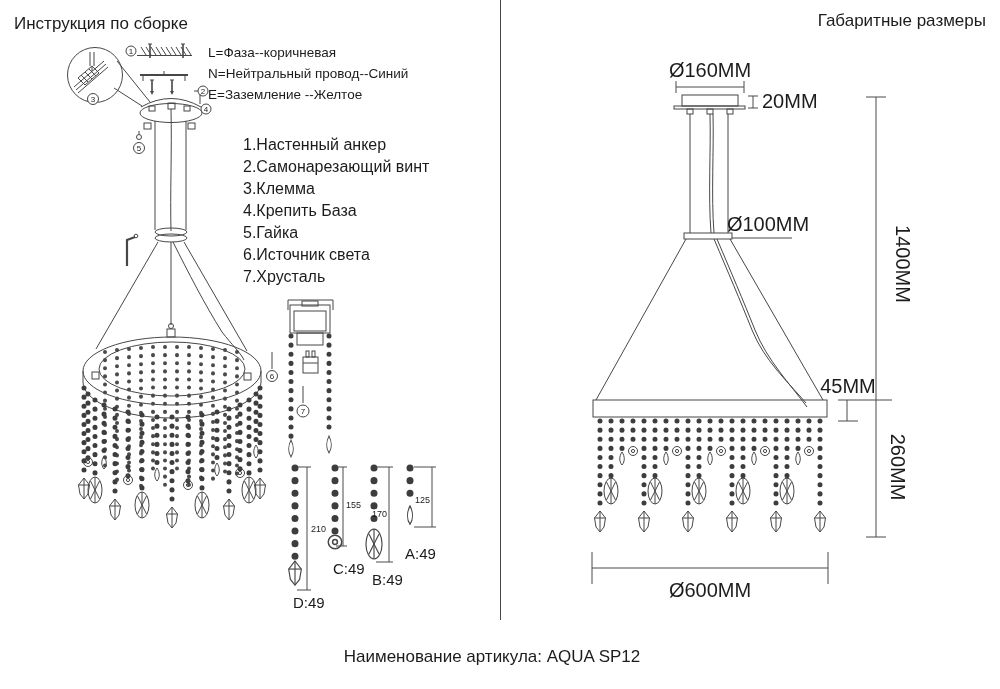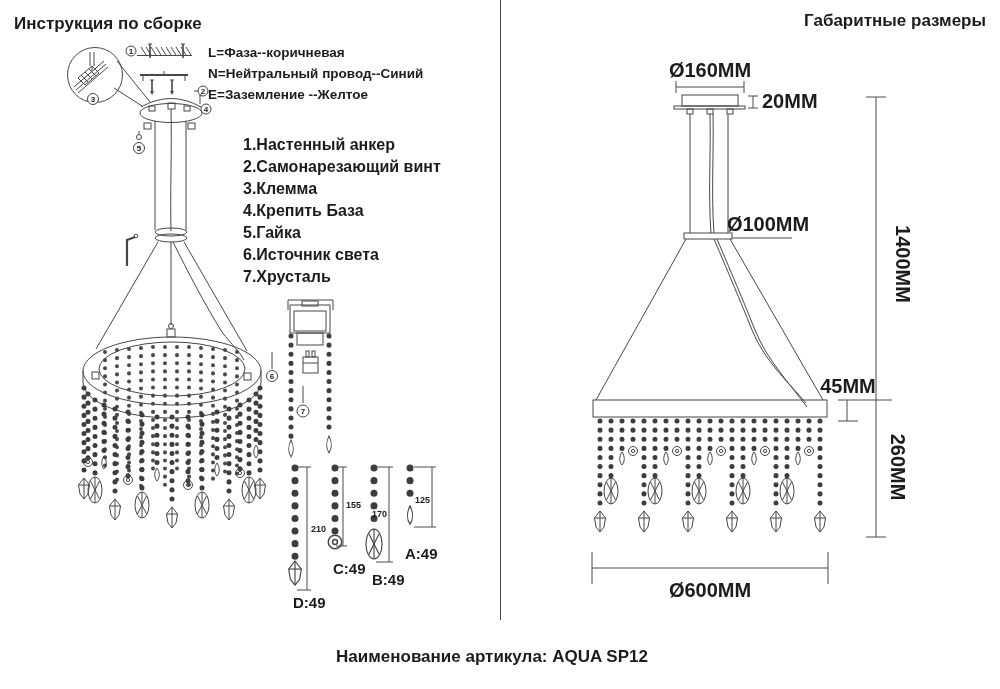--- a/index.html
+++ b/index.html
@@ -1,17 +1,17 @@
 <!DOCTYPE html>
 <html><head>
 <meta charset="utf-8">
 <style>
   html,body{margin:0;padding:0;background:#fff;}
   .page{position:relative;width:1000px;height:689px;background:#fff;overflow:hidden;
-        font-family:"Liberation Sans",sans-serif;font-weight:bold;}
+        font-family:"Liberation Sans",sans-serif;}
   svg{position:absolute;left:0;top:0;}
   .ln{stroke:#474747;fill:none;stroke-width:1;}
   .ln2{stroke:#474747;fill:none;stroke-width:1.6;}
   .ln3{stroke:#474747;fill:none;stroke-width:2.2;}
   .dim{stroke:#4a4a4a;fill:none;stroke-width:1;}
   .beads{stroke:#3d3d3d;fill:none;stroke-width:5;stroke-dasharray:0.1 9;stroke-linecap:round;}
   .beads-sm{stroke:#4a4a4a;fill:none;stroke-width:4;stroke-dasharray:0.1 8;stroke-linecap:round;}
   .beads-lg{stroke:#3d3d3d;fill:none;stroke-width:7;stroke-dasharray:0.1 12.5;stroke-linecap:round;}
   .txt{font-family:"Liberation Sans",sans-serif;fill:#1c1c1c;}
   .t17{font-size:17px;}

